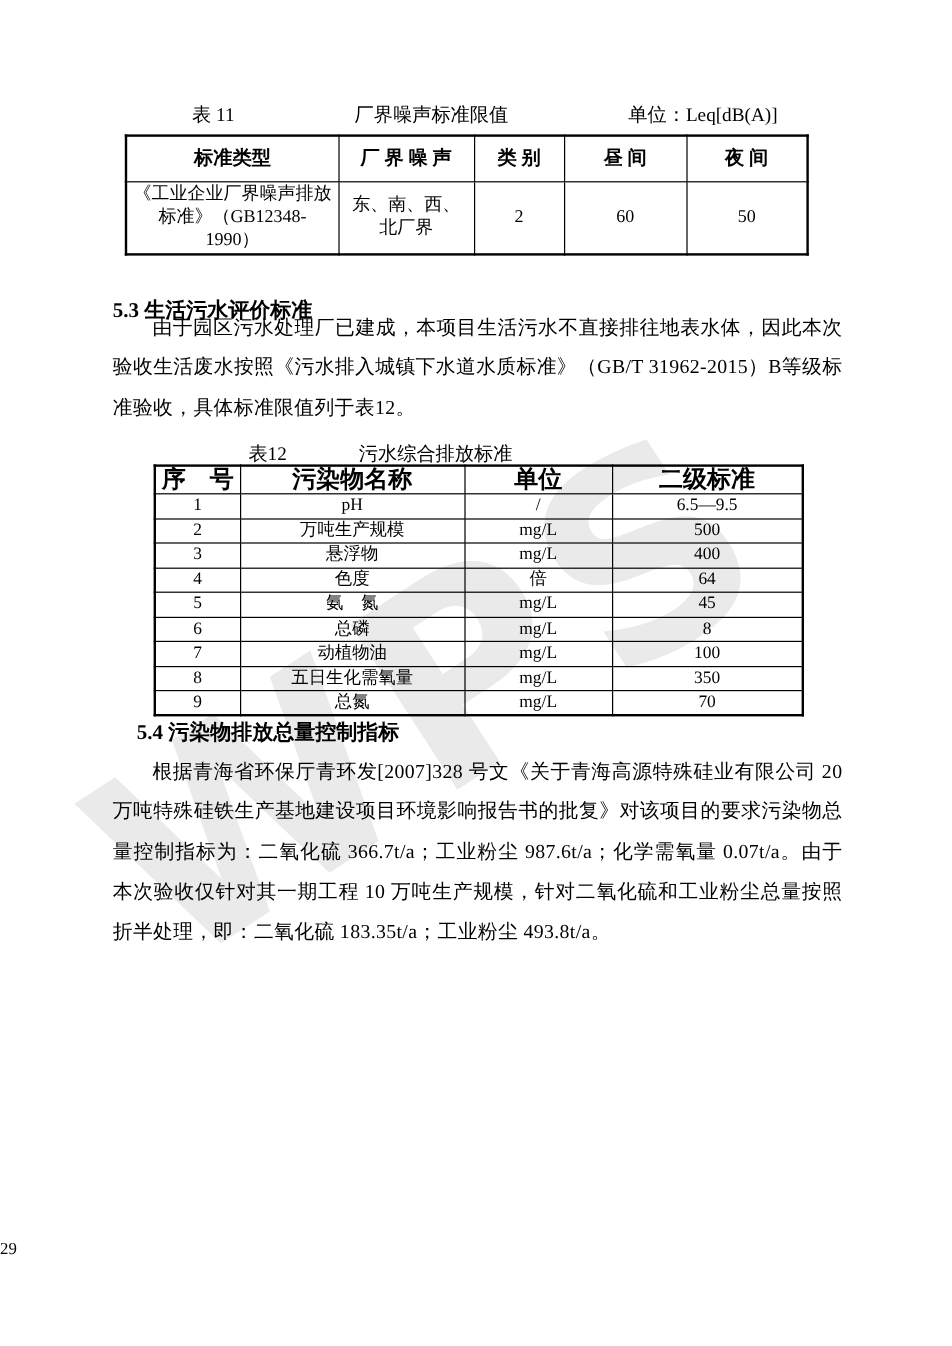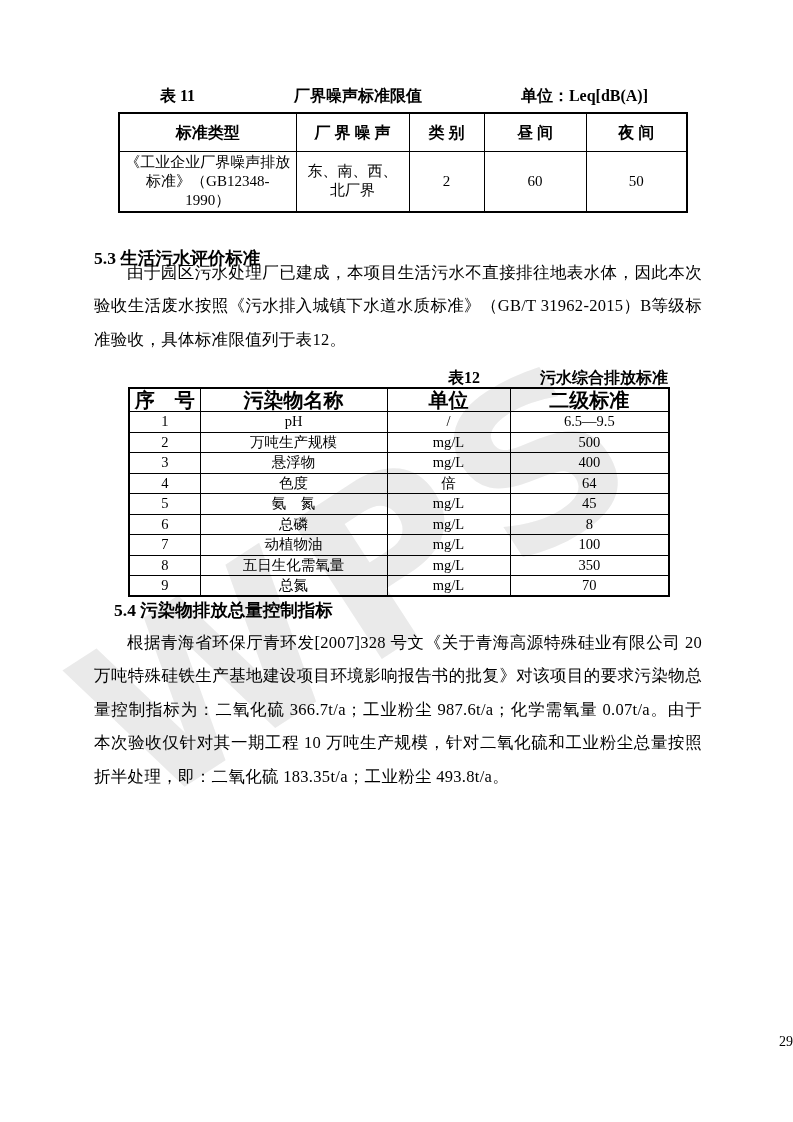--- a/index.html
+++ b/index.html
@@ -15,32 +15,32 @@
     display:flex; align-items:center; justify-content:center;
     transform:rotate(-33deg);
     font-family:"DejaVu Sans","Liberation Sans",sans-serif;
     font-weight:bold; font-size:225px; letter-spacing:12px;
     color:#d9d9d9; opacity:0.55; user-select:none; pointer-events:none;
     z-index:0;
   }
   .content { position:absolute; left:0; top:0; width:100%; height:100%; z-index:1; }
 
   
-  .t-caption { position:absolute; font-weight:bold; font-size:16px; white-space:nowrap;text-align:right; }
+  .t-caption { position:absolute; font-weight:normal; font-size:16px; white-space:nowrap; }
   #t11-caption { left:118px; top:86px; width:568px; display:flex; justify-content:space-between;
                  padding-left:42px; padding-right:38px; }
   #t12-caption { left:128px; top:368px; width:540px; }
   #t12-caption .cap-label { margin-left:79px; }
   #t12-caption .cap-title { margin-left:56px; }
 
   
   table { border-collapse:collapse; table-layout:fixed; position:absolute; background:transparent; }
   td, th { border:1px solid #000; text-align:center; vertical-align:middle; overflow:hidden; }
 
-  #table11 { left:118px; top:112px; width:568px; border:2px solid #000; }
+  #table11 { left:104px; top:112px; width:568px; border:2px solid #000; }
   #table11 th { font-size:16px; font-weight:bold; height:38px; line-height:1.2; }
   #table11 td { font-size:15px; height:45px; line-height:19px; padding:1px 4px; }
 
   #table12 { left:128px; top:387px; width:540px; border:2px solid #000; }
   #table12 th { font-size:20px; font-weight:bold; height:22px; line-height:1.1; }
   #table12 td { font-size:14.5px; height:20.5px; line-height:1.05; padding:0 3px; }
 
   
   .sec-heading { position:absolute; left:94px; font-weight:bold; font-size:17.5px; white-space:nowrap; }
   #h53 { top:246px; }
@@ -48,21 +48,21 @@
   .para {
     position:absolute; left:94px; width:608px;
     font-size:16.5px; line-height:33.4px; text-indent:33px;
     text-align:justify; letter-spacing:0.3px;
   }
   #p53 { top:256px; }
   #p54 { top:626px; }
 
   .page-number {
     position:absolute; left:0; top:1034px; width:100%;
-    text-align:right; font-size:14px;
+    text-align:left; font-size:14px;
   }
 </style>
 </head>
 <body>
 
 <div class="page">
 
   <div class="watermark">WPS</div>
 
   <div class="content">

